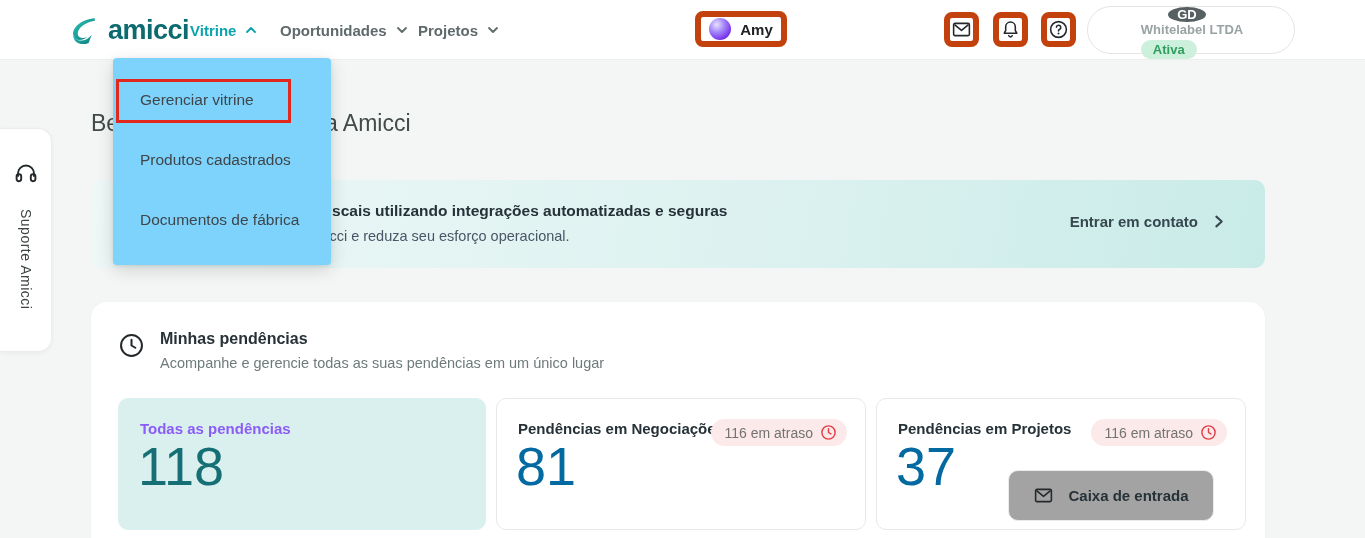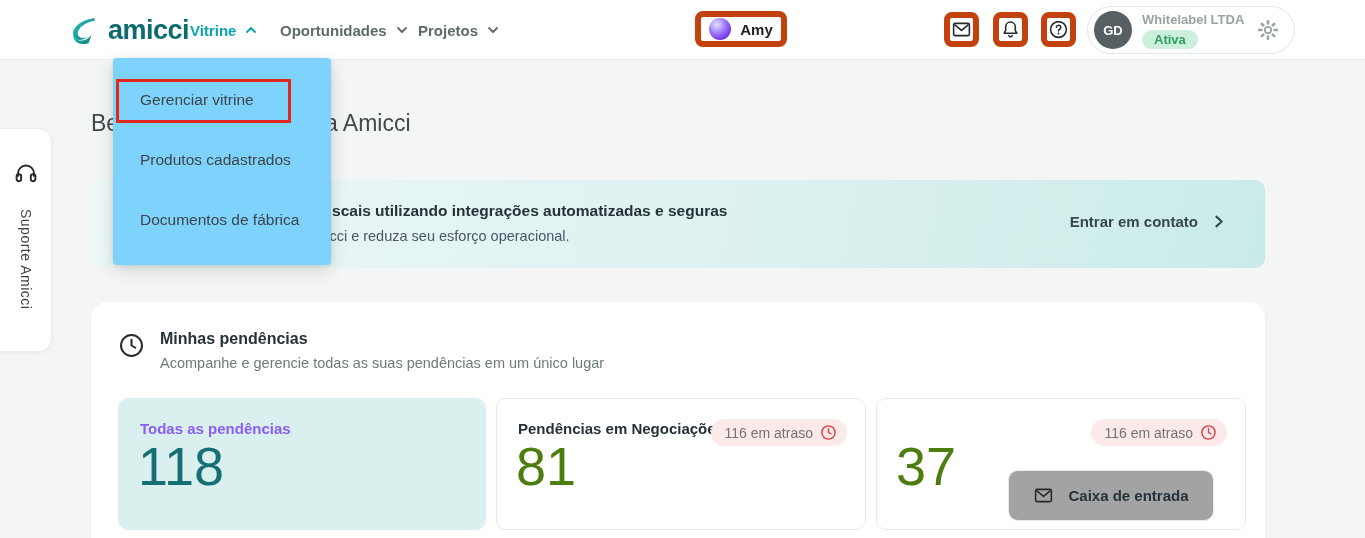--- a/index.html
+++ b/index.html
@@ -25,21 +25,21 @@
   .amy-btn { position:absolute; left:695px; top:11px; width:92px; height:36px; gap:9px;
              font-size:15px; font-weight:700; color:#202124; }
   .amy-avatar { width:22px; height:22px; border-radius:50%;
                 background:radial-gradient(circle at 35% 30%, #e8e2ff 0%, #a78bfa 35%, #7c3aed 70%, #4c1d95 100%); }
   .verplanos-btn { position:absolute; left:805px; top:11px; width:124px; height:36px; gap:9px;
                    font-size:15px; font-weight:700; color:#202124; }
   .icon-btn { position:absolute; top:12px; width:35px; height:35px; }
   .mail-btn { left:944px; } .bell-btn { left:993px; } .help-btn { left:1041px; }
   .account-pill { position:absolute; left:1087px; top:6px; width:208px; height:48px;
                   border:1px solid #e3e6e5; border-radius:26px; background:#fff;
-                  display:flex; align-items:center; padding:0 14px 0 6px; cursor:pointer; }
+                  display:flex; align-items:center; padding:0 14px 0 6px; cursor:pointer;flex-direction:column; }
   .gd-avatar { width:38px; height:38px; border-radius:50%; background:#565f61; color:#fff;
                font-size:13px; font-weight:700; display:flex; align-items:center; justify-content:center; }
   .account-info { margin-left:10px; flex:1; }
   .account-company { font-size:13px; font-weight:700; color:#9aa3a3; margin-bottom:3px; }
   .status-badge { display:inline-block; background:#cdf0dc; color:#2f9e5f; font-size:13px;
                   font-weight:700; border-radius:11px; padding:2px 12px; }
   .gear { margin-left:4px; }
 
   
   .support-tab { position:absolute; left:0; top:128px; width:52px; height:224px; background:#fff;
@@ -65,21 +65,21 @@
   .sec-title { position:absolute; left:69px; top:28px; font-size:16px; font-weight:700; color:#263238; }
   .sec-sub { position:absolute; left:69px; top:53px; font-size:14.5px; color:#6f7a7a; }
 
   .pcard { position:absolute; top:96px; height:132px; border-radius:10px; background:#fff;
            border:1px solid #e6e9e8; cursor:pointer; }
   .pcard-1 { left:27px; width:368px; background:#d9f0ef; border-color:#d9f0ef; }
   .pcard-2 { left:405px; width:370px; }
   .pcard-3 { left:785px; width:370px; }
   .pcard-label { position:absolute; left:21px; top:21px; font-size:15px; font-weight:700; color:#263238; }
   .pcard-1 .pcard-label { color:#8b5cf6; }
-  .pcard-value { position:absolute; left:19px; top:36px; font-size:54px; font-weight:400; color:#4d7c0f; }
+  .pcard-value { position:absolute; left:19px; top:36px; font-size:54px; font-weight:400; color:#0369a1; }
   .pcard-1 .pcard-value { color:#156f74; }
   .late-badge { position:absolute; right:18px; top:20px; height:27px; background:#fce9e9; border-radius:14px;
                 display:flex; align-items:center; gap:7px; padding:0 10px 0 14px;
                 font-size:14px; color:#737373; }
   .inbox-btn { position:absolute; left:131px; top:71px; width:206px; height:51px; background:#a3a3a3;
                border:1px solid #edeaed; border-radius:10px; display:flex; align-items:center;
                justify-content:center; gap:14px; font-size:15px; font-weight:700; color:#263238; cursor:pointer; }
 
   
   .dropdown { position:absolute; left:113px; top:58px; width:218px; height:207px; background:#7dd3fc;
@@ -221,20 +221,21 @@
       <span>116 em atraso</span>
       <svg width="17" height="17" viewBox="0 0 24 24">
         <circle cx="12" cy="12" r="9.3" fill="none" stroke="#e23b43" stroke-width="2"></circle>
         <polyline points="12,6.8 12,12 15.4,14" fill="none" stroke="#e23b43" stroke-width="2" stroke-linecap="round" stroke-linejoin="round"></polyline>
       </svg>
     </div>
     <div class="pcard-value">81</div>
   </div>
 
   <div class="pcard pcard-3">
+    <div class="pcard-label">Pendências em Projetos</div>
     <div class="late-badge">
       <span>116 em atraso</span>
       <svg width="17" height="17" viewBox="0 0 24 24">
         <circle cx="12" cy="12" r="9.3" fill="none" stroke="#e23b43" stroke-width="2"></circle>
         <polyline points="12,6.8 12,12 15.4,14" fill="none" stroke="#e23b43" stroke-width="2" stroke-linecap="round" stroke-linejoin="round"></polyline>
       </svg>
     </div>
     <div class="pcard-value">37</div>
     <div class="inbox-btn">
       <svg width="21" height="21" viewBox="0 0 24 24">

